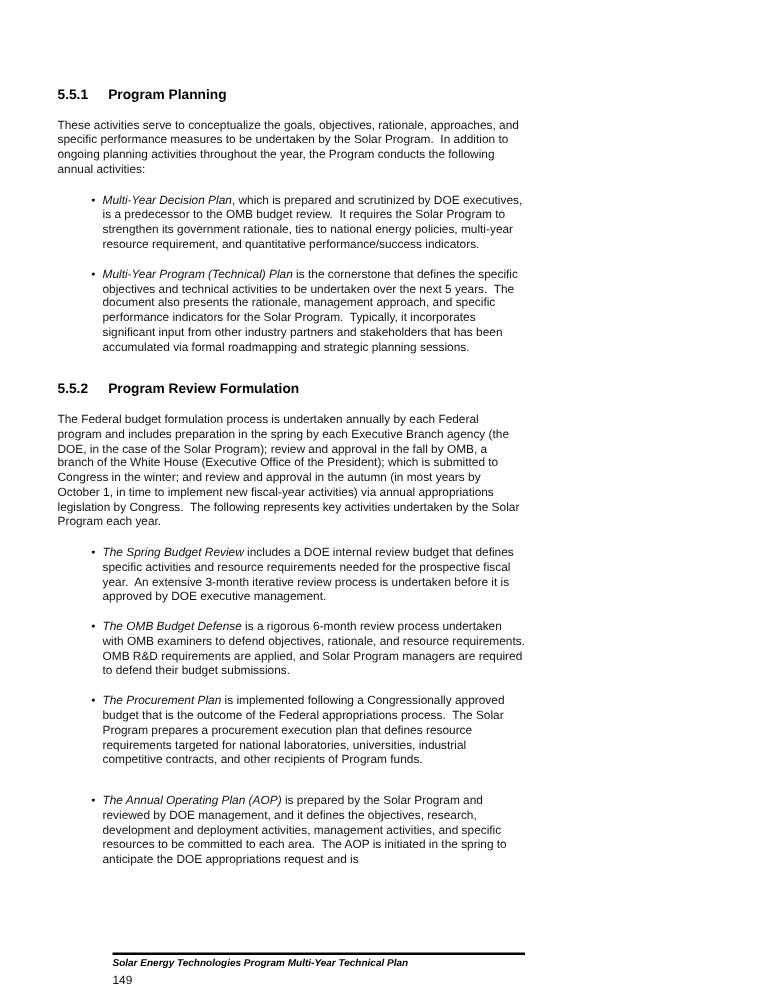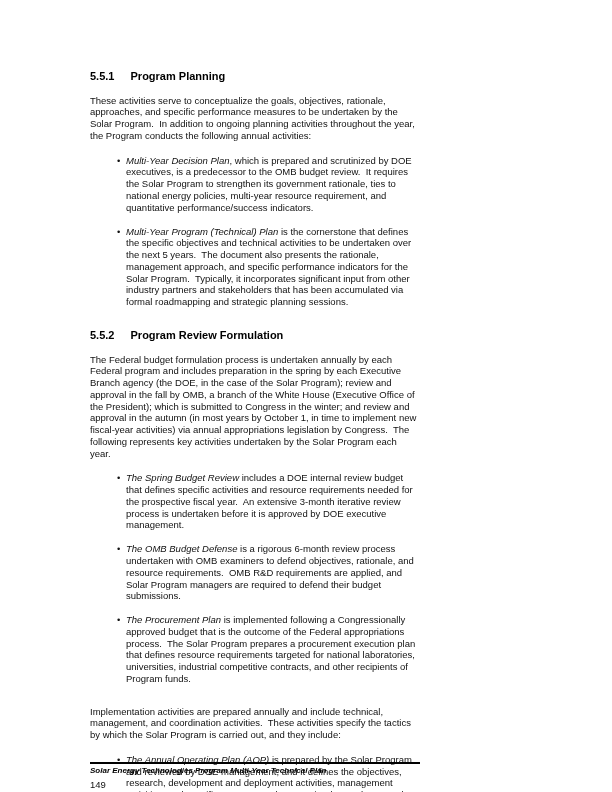--- a/index.html
+++ b/index.html
@@ -6,21 +6,21 @@
     margin: 0;
     padding: 0;
     background: #ffffff;
   }
   .page {
     position: relative;
     width: 508px;
     height: 792px;
     background: #ffffff;
     box-sizing: border-box;
-    padding: 70px 88px 0 90px;
+    padding: 70px 88px 0 46px;
     font-family: "Liberation Sans", sans-serif;
     font-size: 9.5px;
     line-height: 1.24;
     color: #111111;
     overflow: hidden;
   }
   .section { margin: 0; }
   .section + .section { margin-top: 21px; }
   .heading {
     font-size: 11px;
@@ -111,21 +111,20 @@
         <span class="btext"><i>The OMB Budget Defense</i><span> is a rigorous 6-month review process undertaken with OMB examiners to defend objectives, rationale, and resource requirements.  OMB R&amp;D requirements are applied, and Solar Program managers are required to defend their budget submissions.</span></span>
       </div>
       <div class="bullet">
         <span class="marker">•</span>
         <span class="btext"><i>The Procurement Plan</i><span> is implemented following a Congressionally approved budget that is the outcome of the Federal appropriations process.  The Solar Program prepares a procurement execution plan that defines resource requirements targeted for national laboratories, universities, industrial competitive contracts, and other recipients of Program funds.</span></span>
       </div>
     </div>
   </div>
 
   <div class="section">
-    <p class="para">Implementation activities are prepared annually and include technical, management, and coordination activities.  These activities specify the tactics by which the Solar Program is carried out, and they include:</p>
     <div class="bullets">
       <div class="bullet">
         <span class="marker">•</span>
         <span class="btext"><i>The Annual Operating Plan (AOP)</i><span> is prepared by the Solar Program and reviewed by DOE management, and it defines the objectives, research, development and deployment activities, management activities, and specific resources to be committed to each area.  The AOP is initiated in the spring to anticipate the DOE appropriations request and is</span></span>
       </div>
     </div>
   </div>
 
   <div class="footer">
     <div class="rule"></div>

